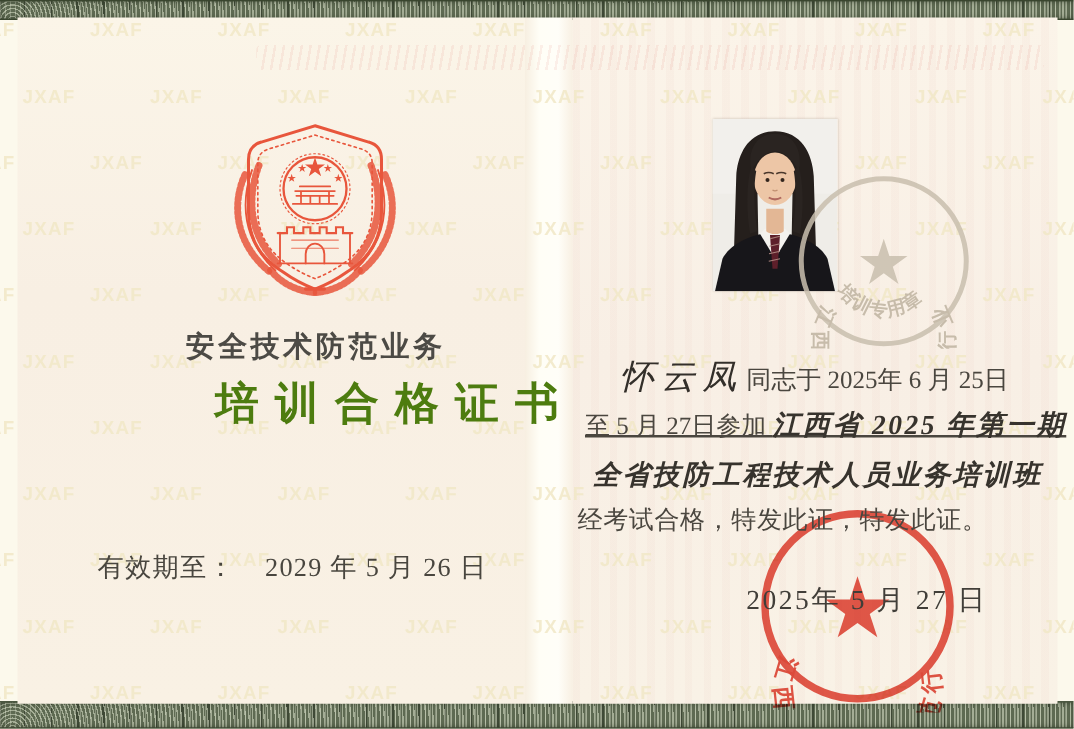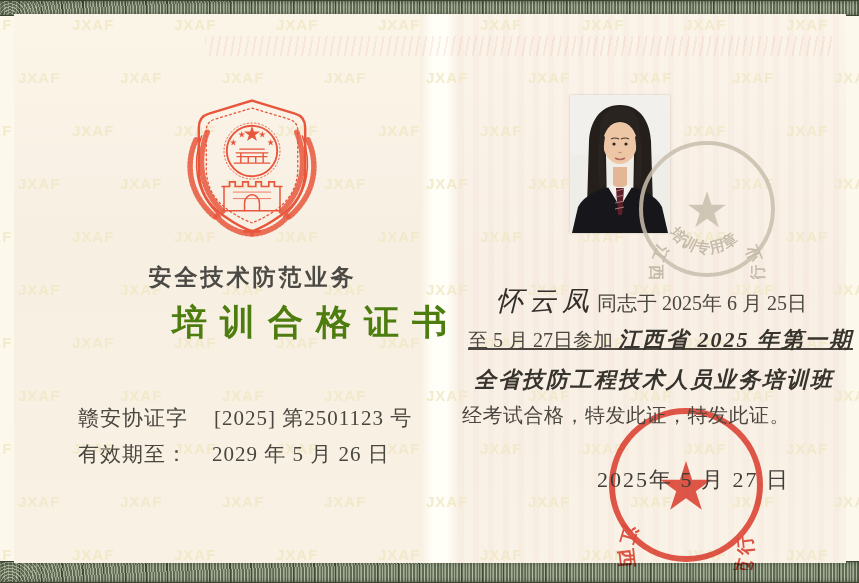--- a/index.html
+++ b/index.html
@@ -239,23 +239,20 @@
     <path d="M58,104 h8 v-5 h6 v5 h8 v-5 h6 v5 h8 v-5 h6 v5 h8 v-5 h6 v5 h8" stroke-width="1.8"></path>
     <path d="M60,104 v26 M120,104 v26 M58,130 h64" stroke-width="1.6"></path>
     <path d="M82,130 v-8 a8,9 0 0 1 16,0 v8" stroke-width="1.6"></path>
     <path d="M70,110 h40 M70,117 h40" stroke-width="1" opacity=".8"></path>
     <path d="M82,152 h16" stroke-width="3"></path>
   </svg>
 
   <div class="subtitle">安全技术防范业务</div>
   <div class="main-title">培训合格证书</div>
 
-  <div class="cert-row no">
-    <span class="lbl">赣安协证字</span><span class="val">[2025] 第2501123 号</span>
-  </div>
   <div class="cert-row valid">
     <span class="lbl">有效期至：</span><span class="val">2029 年 5 月 26 日</span>
   </div>
 
   <svg class="photo" viewBox="0 0 100 138">
     <rect x="0" y="0" width="100" height="138" fill="#efedE8"></rect>
     <rect x="0" y="0" width="100" height="60" fill="#f2f0ec"></rect>
 
     <path d="M50,10 C29,10 20,28 19,46 L17,112 L37,112 L36,60 L64,60 L63,112 L83,112 L81,46 C80,28 71,10 50,10 Z" fill="#251f1c"></path>
 

